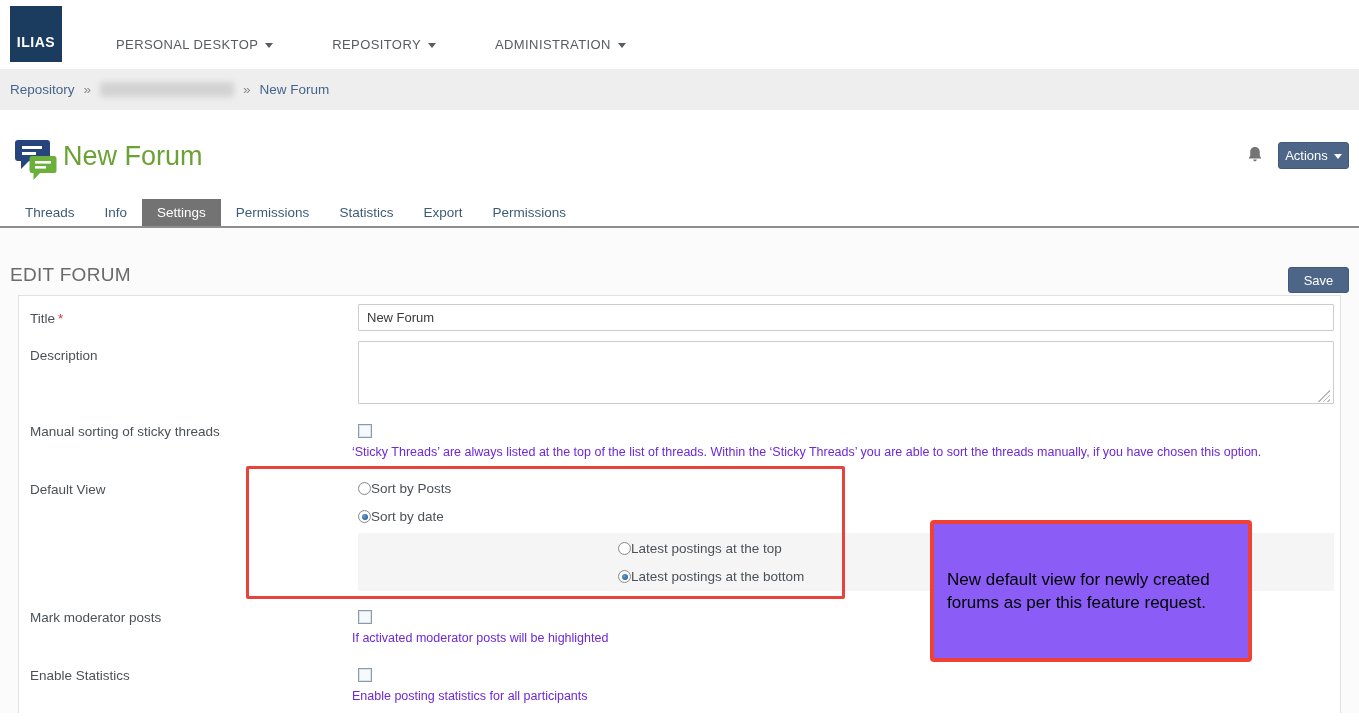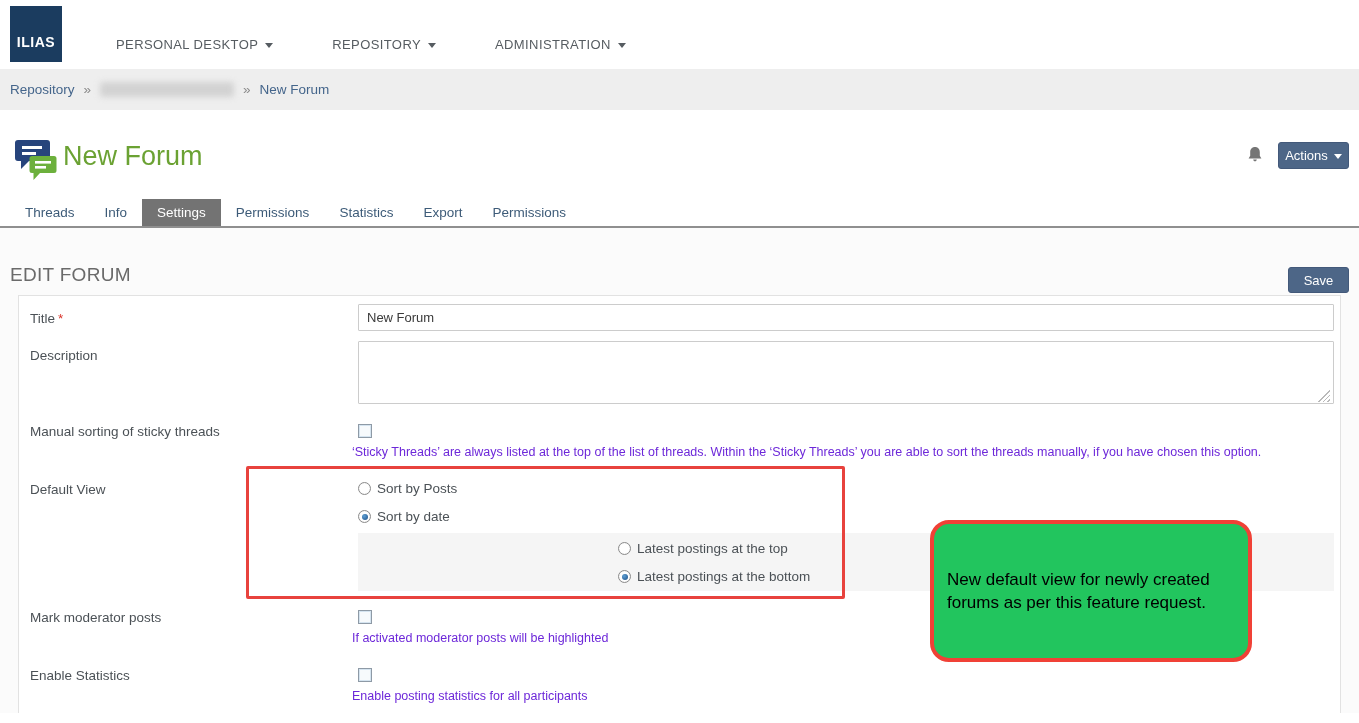--- a/index.html
+++ b/index.html
@@ -106,21 +106,21 @@
   }
 
   .checkbox {
     position: absolute; width: 14px; height: 14px; background: #f7fafc;
     border: 1px solid #8e9aa6; box-shadow: inset 0 0 0 1px #d5e4f0; cursor: pointer;
   }
   .help {
     position: absolute; left: 352px; font-size: 12.5px; color: #6d28d9; width: 970px;
   }
 
-  .radio-row { position: absolute; display: flex; align-items: center; gap: 6px; cursor: pointer; }
+  .radio-row { position: absolute; display: flex; align-items: center; cursor: pointer; }
   .radio {
     width: 13px; height: 13px; border-radius: 50%;
     border: 1px solid #8b8b8b; background: radial-gradient(#ffffff 55%, #e3e3e3);
     display: inline-flex; align-items: center; justify-content: center; flex: 0 0 auto;
   }
   .radio.on::after {
     content: ""; width: 6px; height: 6px; border-radius: 50%;
     background: radial-gradient(circle at 35% 35%, #5d9fd4, #1d4f86);
   }
   .radio-label { font-size: 13.5px; color: #4b5156; }
@@ -129,21 +129,21 @@
     position: absolute; left: 358px; top: 533px; width: 976px; height: 58px; background: #f5f5f5;
   }
 
   
   .hl-rect {
     position: absolute; left: 246px; top: 466px; width: 599px; height: 133px;
     border: 3px solid #e8423d; border-radius: 2px; pointer-events: none;
   }
   .callout {
     position: absolute; left: 930px; top: 520px; width: 322px; height: 142px;
-    background: #22c55e; border: 4px solid #f04136; border-radius: 19px;
+    background: #8b5cf6; border: 4px solid #f04136; border-radius: 4px;
     display: flex; align-items: center; padding: 0 13px;
     font-size: 17px; line-height: 23px; color: #000000;
   }
 </style>
 </head>
 <body>
 
 <div class="page">
 
   <div class="topbar">

